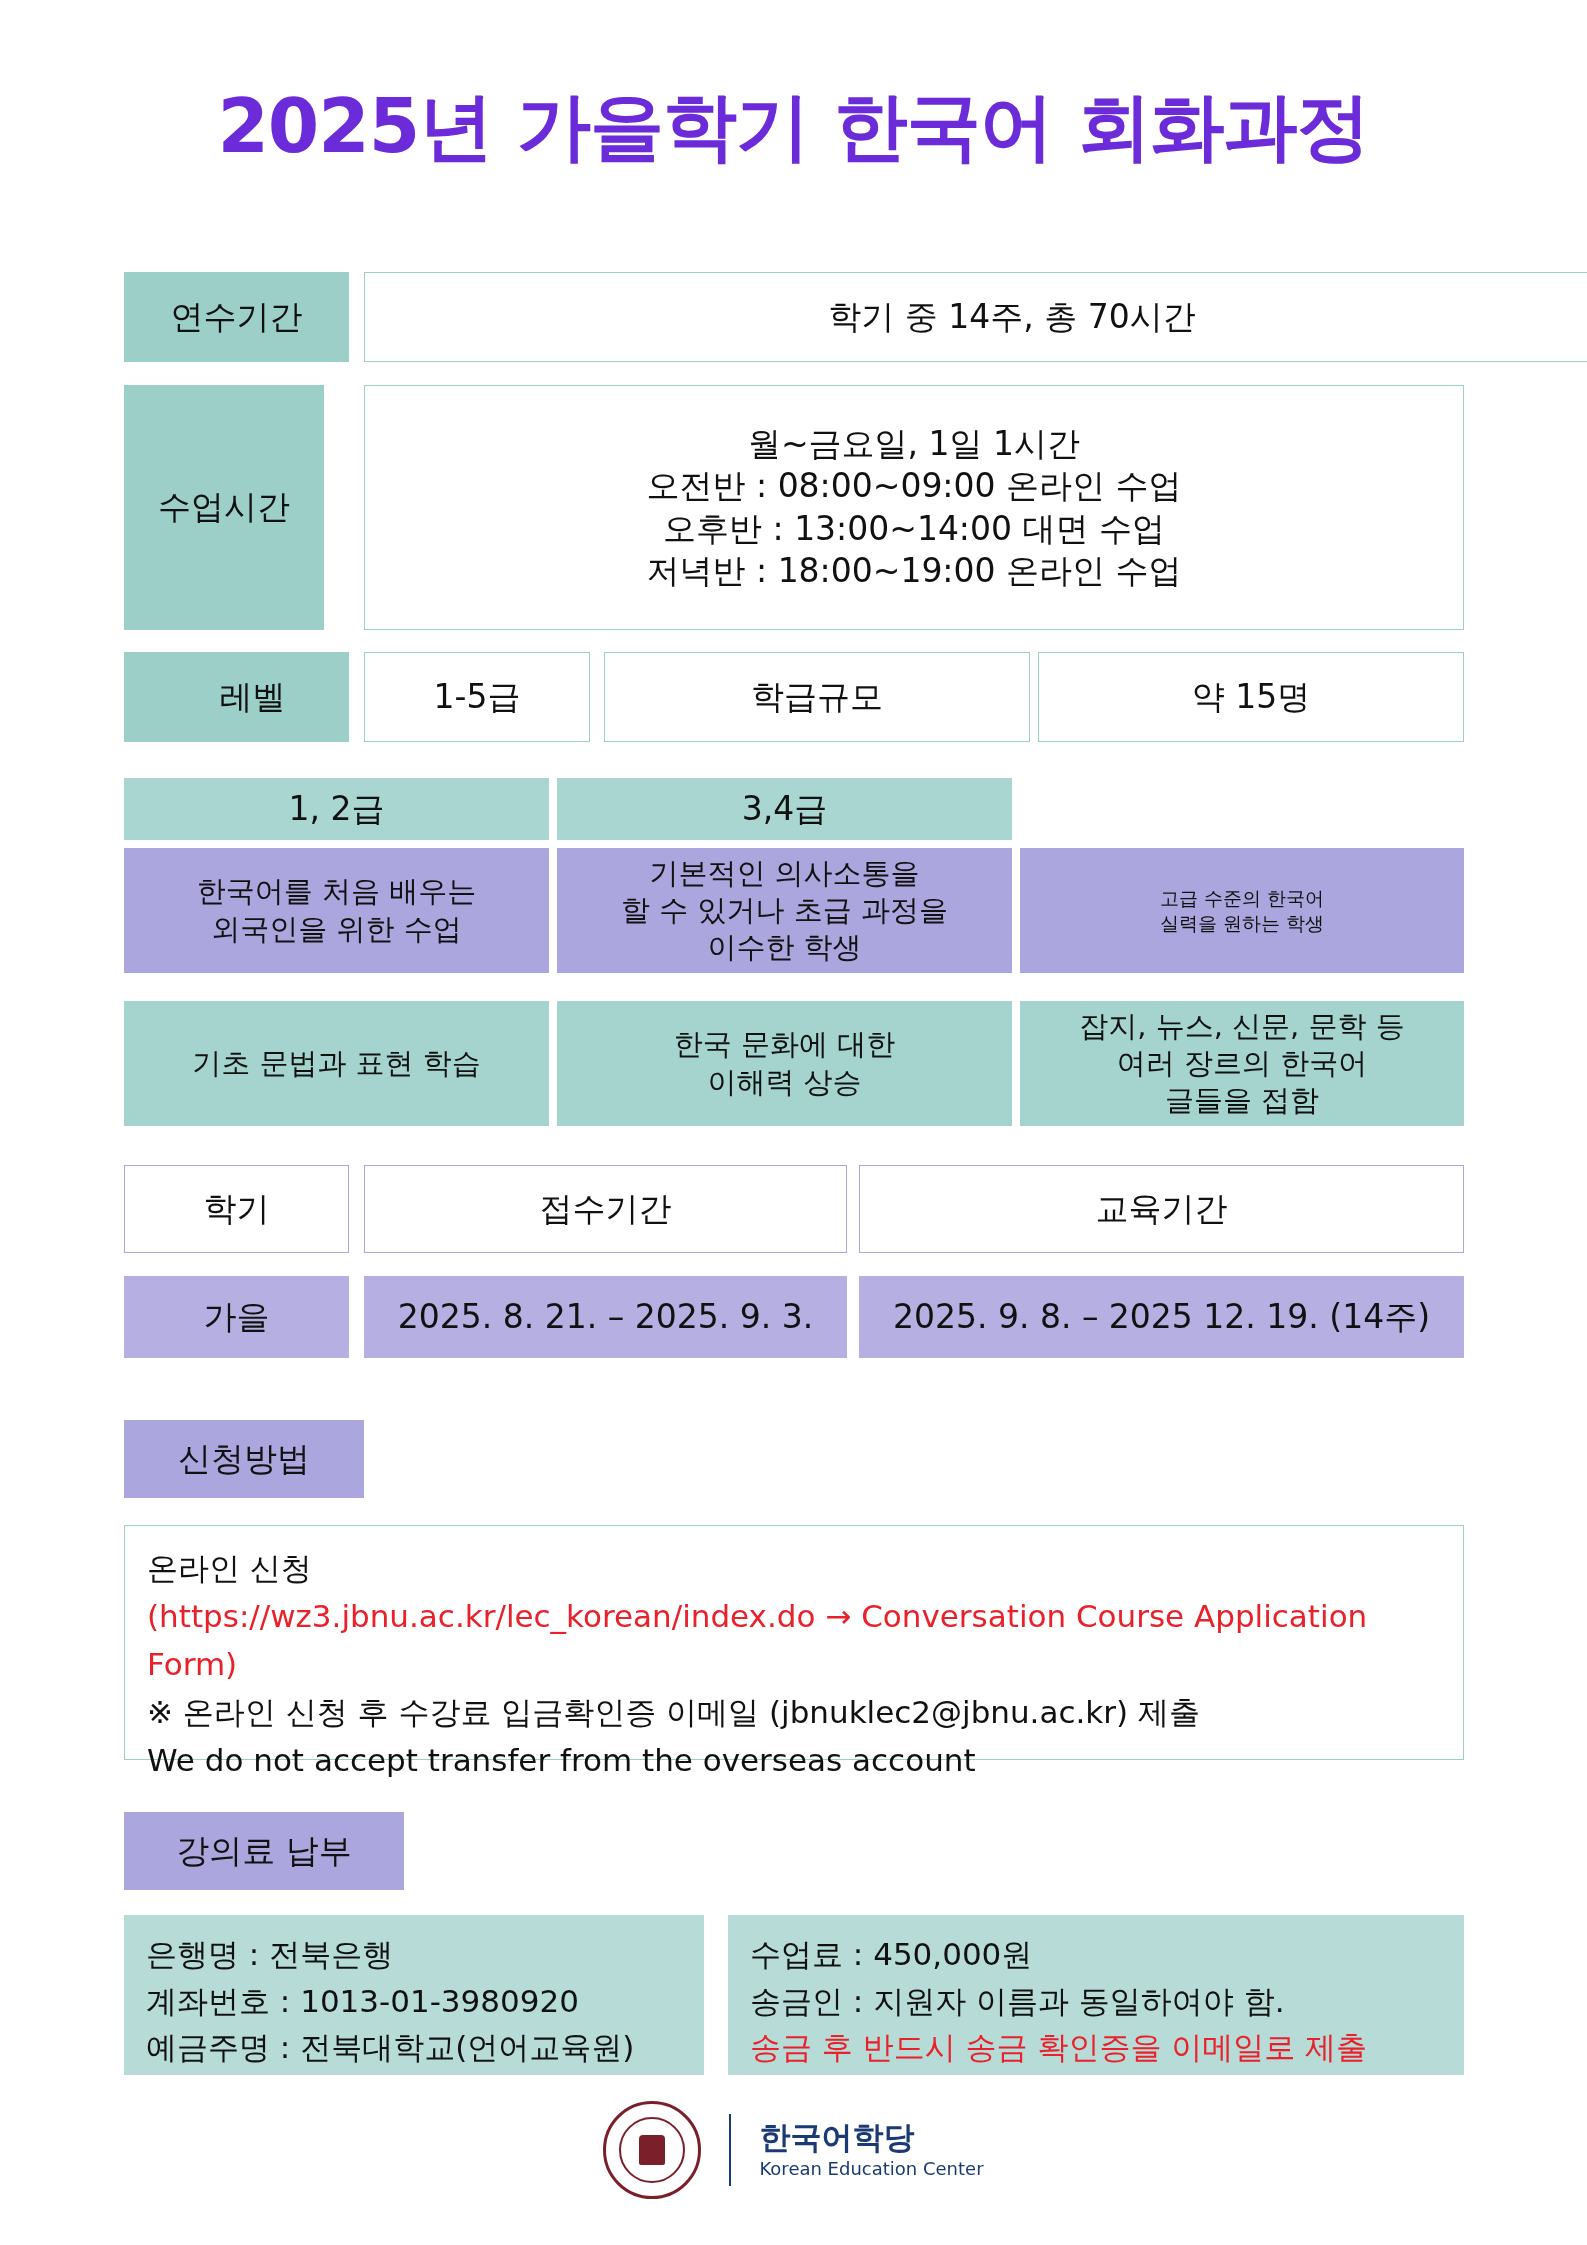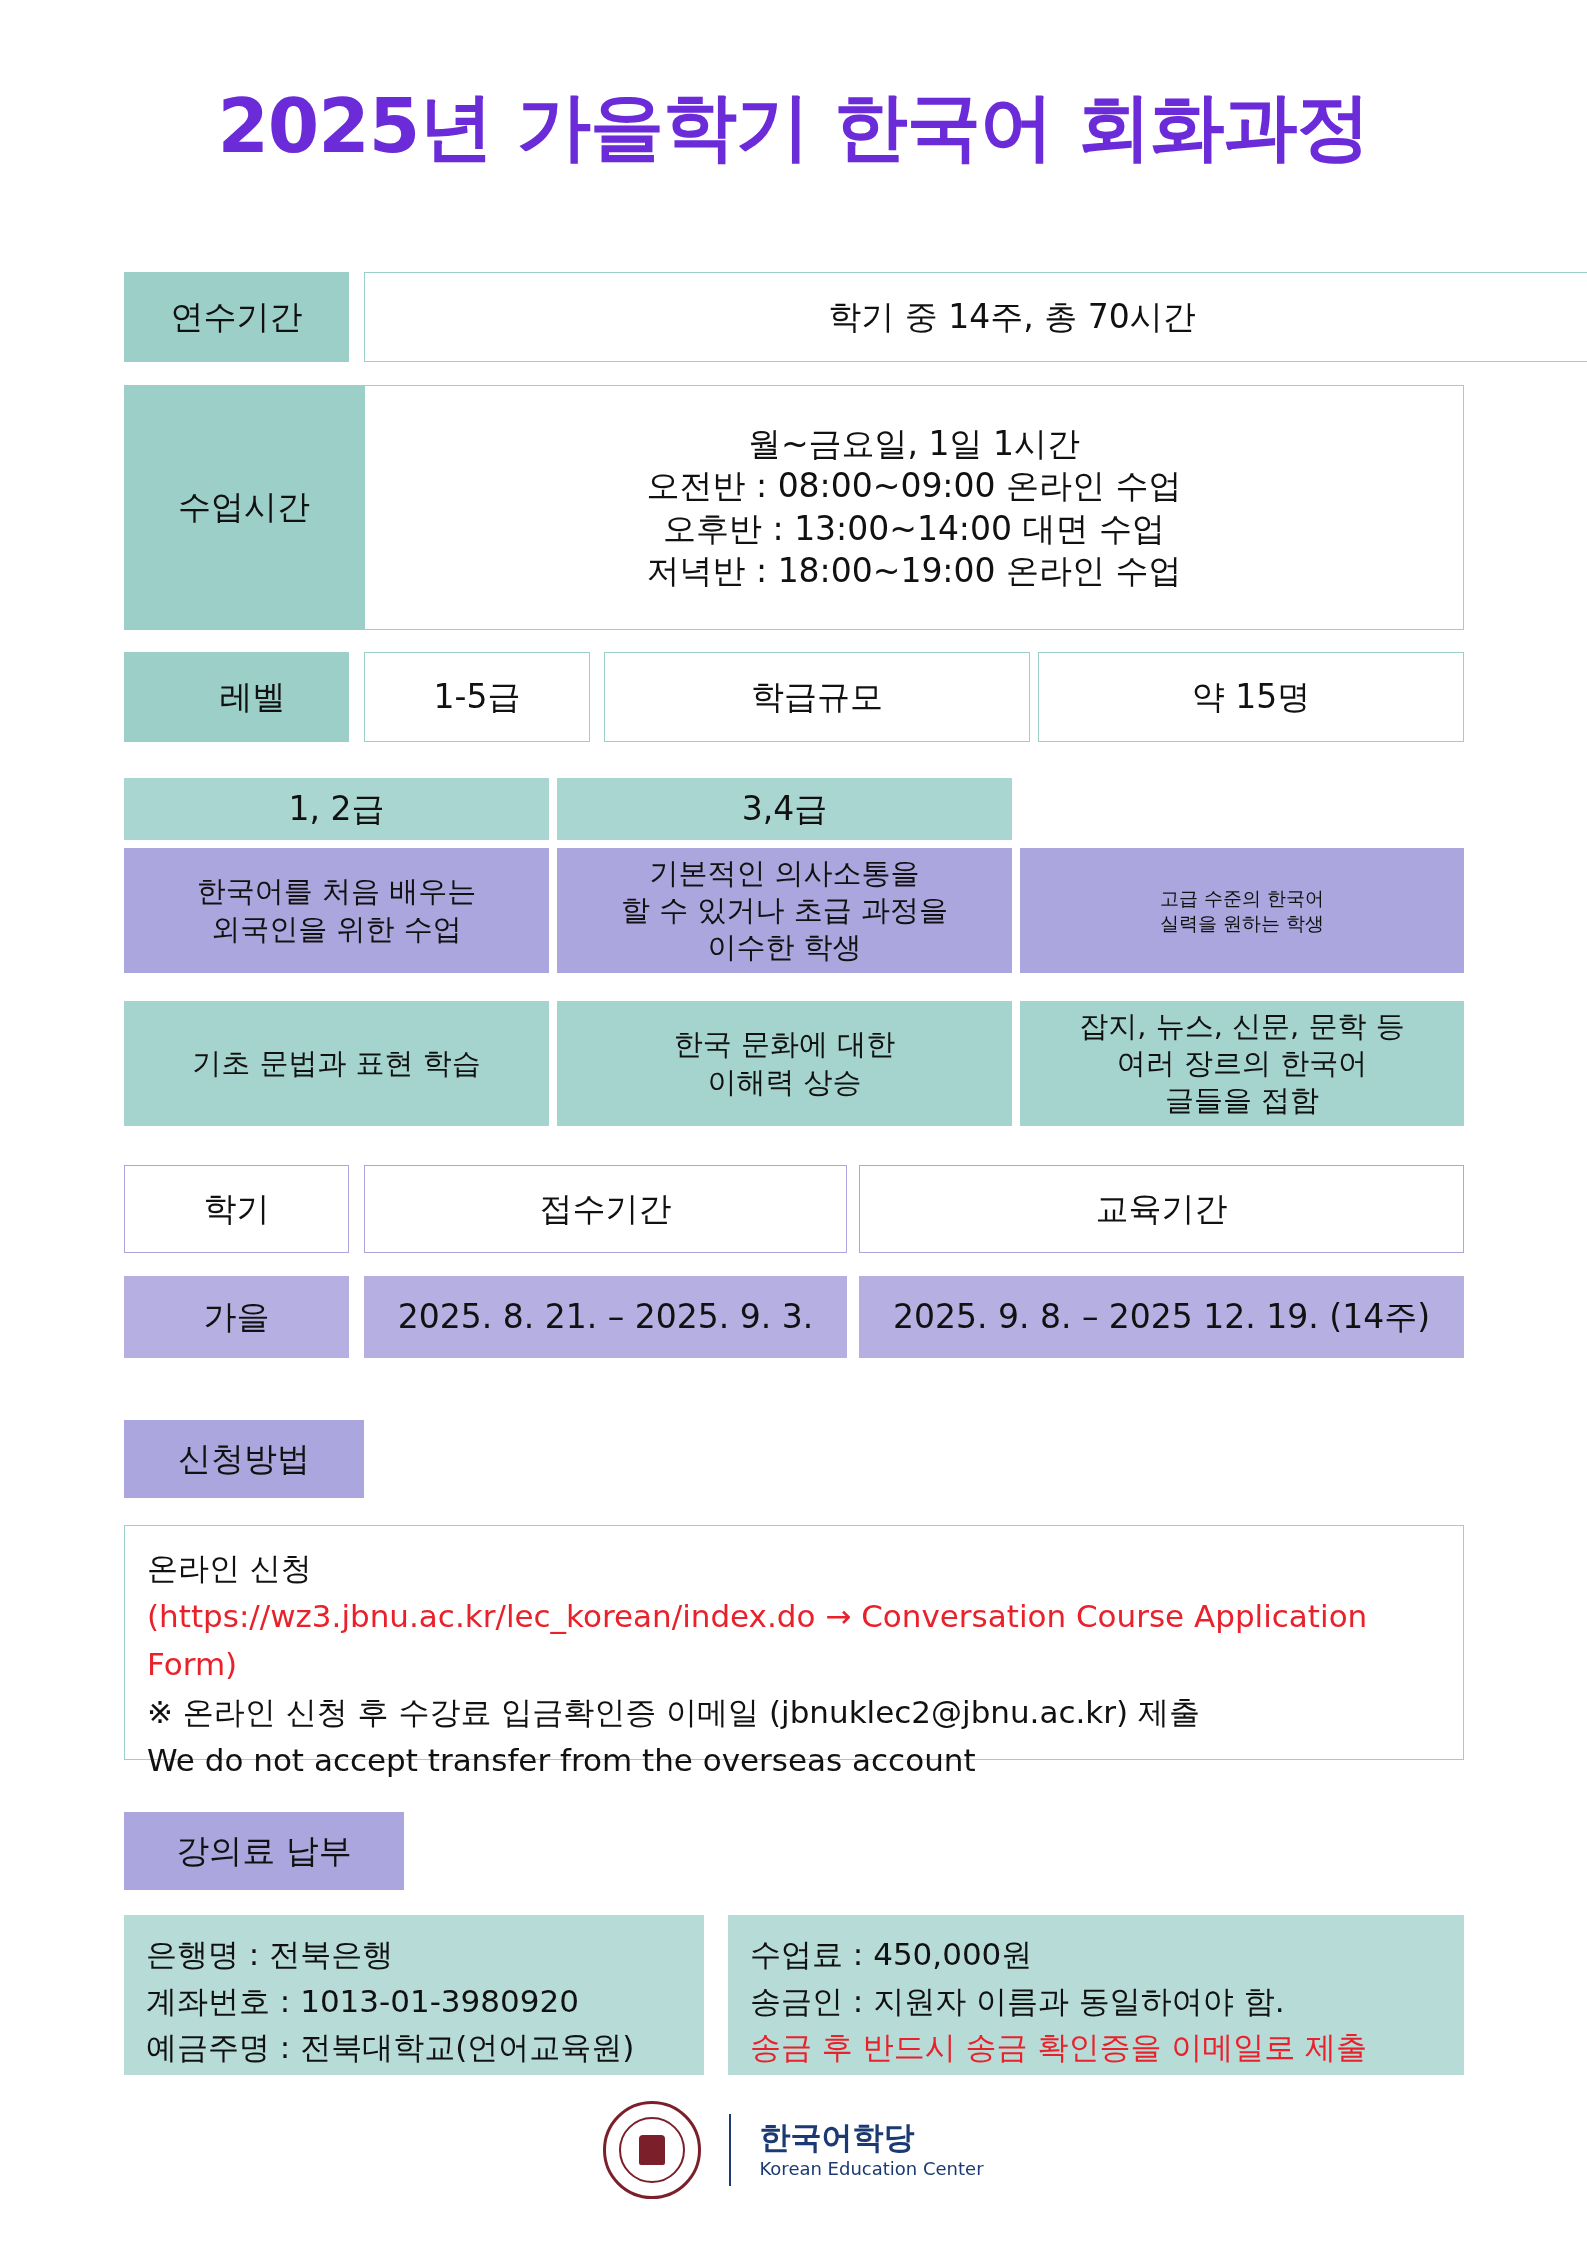--- a/index.html
+++ b/index.html
@@ -71,21 +71,21 @@
 </head>
 <body>
 
 <div class="poster">
 
   <div class="title">2025년 가을학기 한국어 회화과정</div>
 
   <div class="cell teal big" style="left:124px;top:272px;width:225px;height:90px;">연수기간</div>
   <div class="cell outline big" style="left:364px;top:272px;width:1296px;height:90px;">학기 중 14주, 총 70시간</div>
 
-  <div class="cell teal big" style="left:124px;top:385px;width:240px;height:245px;">수업시간</div>
+  <div class="cell teal big" style="left:124px;top:385px;width:200px;height:245px;">수업시간</div>
   <div class="cell outline multiline big" style="left:364px;top:385px;width:1100px;height:245px;">
     <span>월~금요일, 1일 1시간</span>
     <span>오전반 : 08:00~09:00 온라인 수업</span>
     <span>오후반 : 13:00~14:00 대면 수업</span>
     <span>저녁반 : 18:00~19:00 온라인 수업</span>
   </div>
 
   <div class="cell teal big" style="left:124px;top:652px;width:225px;height:90px;padding-left:32px;">레벨</div>
   <div class="cell outline big" style="left:364px;top:652px;width:226px;height:90px;">1-5급</div>
   <div class="cell outline big" style="left:604px;top:652px;width:426px;height:90px;">학급규모</div>

